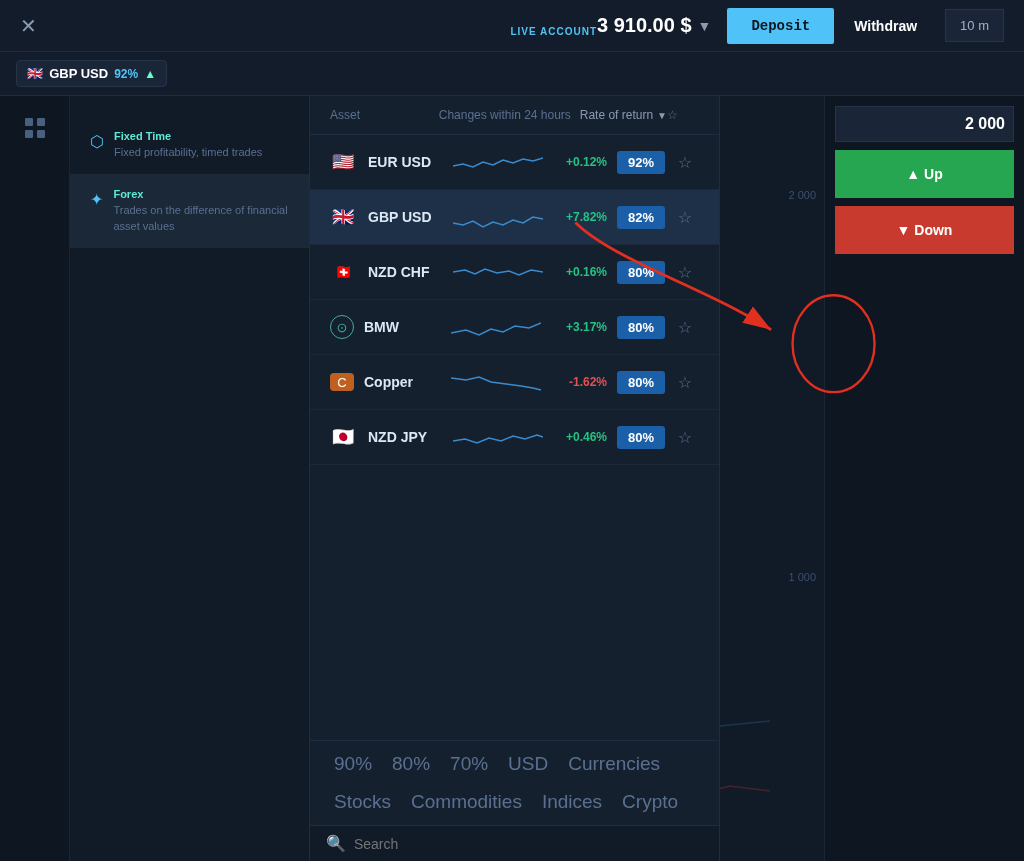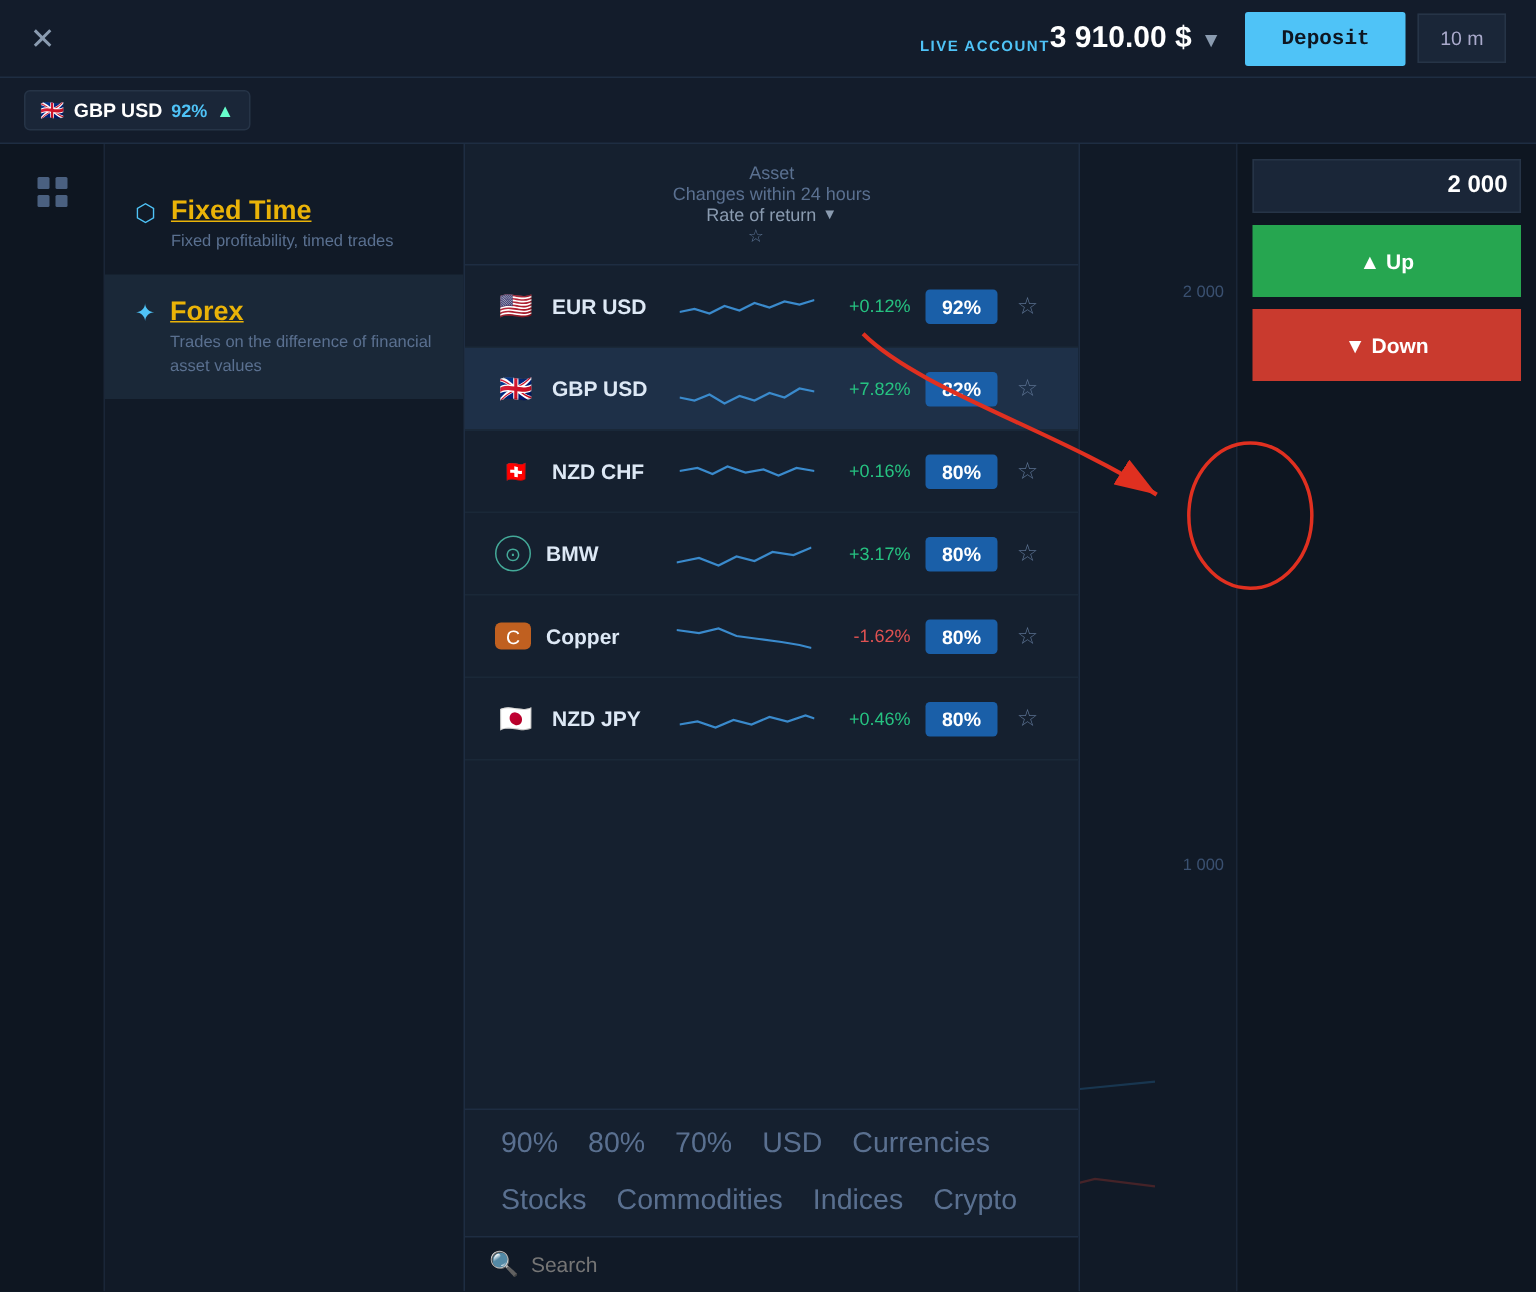--- a/index.html
+++ b/index.html
@@ -257,42 +257,40 @@
     }
     .category-item.active {
       background: #1a2838;
     }
     .category-icon {
       color: #4fc3f7;
       font-size: 16px;
       margin-top: 2px;
     }
     .category-title {
-      font-size: 18px;
+      font-size: 11px;
       font-weight: 700;
-      color: #eab308;
-      text-decoration: underline;
+      color: #5eead4;
     }
     .category-desc {
       font-size: 11px;
       color: #5a7090;
       margin-top: 3px;
       line-height: 1.4;
     }
 
     
     .table-header {
       display: flex;
       align-items: center;
       padding: 12px 20px;
       border-bottom: 1px solid #1e2d42;
       color: #5a7090;
       font-size: 12px;
       gap: 0;
-      flex-direction: column;
     }
     .th-asset { flex: 1; }
     .th-changes { flex: 1.5; text-align: center; }
     .th-rate {
       display: flex;
       align-items: center;
       gap: 4px;
       cursor: pointer;
       color: #8a9bb0;
       font-size: 12px;
@@ -334,21 +332,21 @@
       align-items: center;
       justify-content: center;
       position: relative;
     }
     .mini-chart svg {
       width: 90px;
       height: 28px;
     }
     .change-pct {
       font-size: 12px;
-      font-weight: 400;
+      font-weight: 700;
       margin-left: 6px;
       min-width: 48px;
       text-align: right;
     }
     .change-pct.positive { color: #26c281; }
     .change-pct.negative { color: #e05252; }
     .rate-badge {
       background: #1a5fa8;
       color: #fff;
       font-size: 13px;
@@ -444,20 +442,21 @@
 <div class="top-bar">
   <span class="close-btn">✕</span>
   <div class="live-account-section">
     <span class="live-account-label">LIVE ACCOUNT</span>
     <div class="account-balance">
       <span>3 910.00 $</span>
       <span class="chevron">▼</span>
     </div>
   </div>
   <button class="deposit-btn">Deposit</button>
+  <button class="withdraw-btn">Withdraw</button>
   <div class="time-selector">10 m</div>
 </div>
 
 <div class="second-bar">
   <div class="asset-chip">
     <span>🇬🇧</span>
     <span>GBP USD</span>
     <span class="pct">92%</span>
     <span class="arr">▲</span>
   </div>

